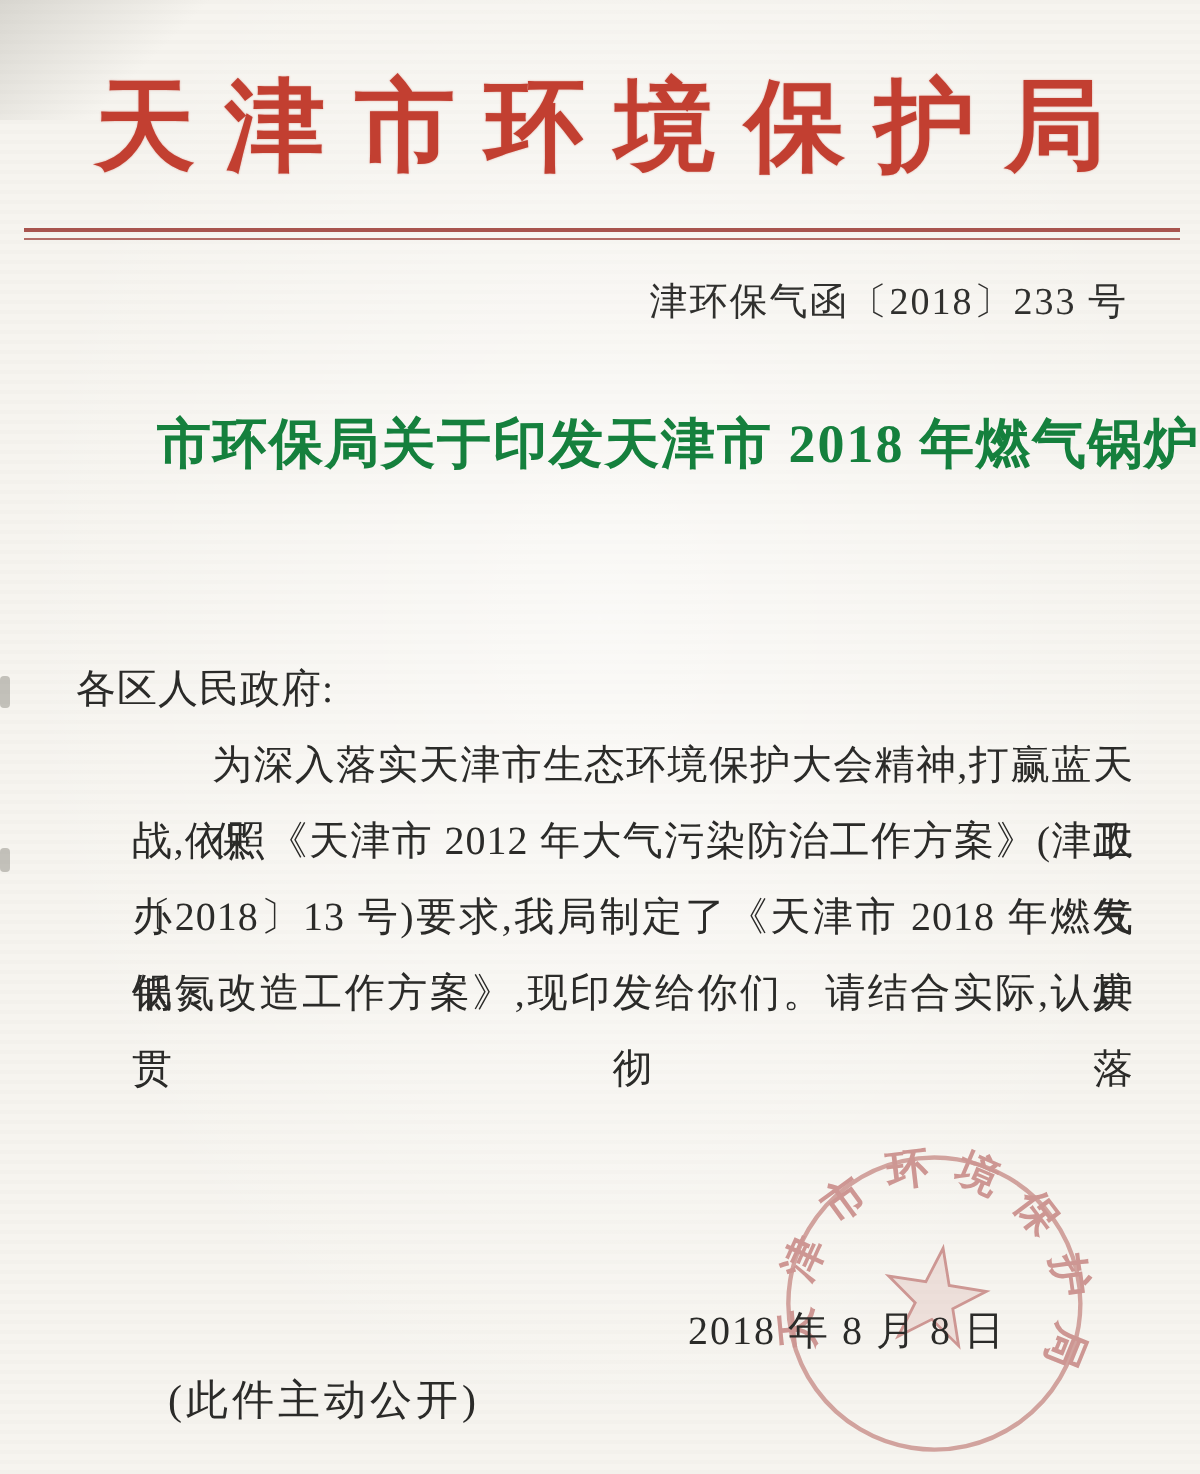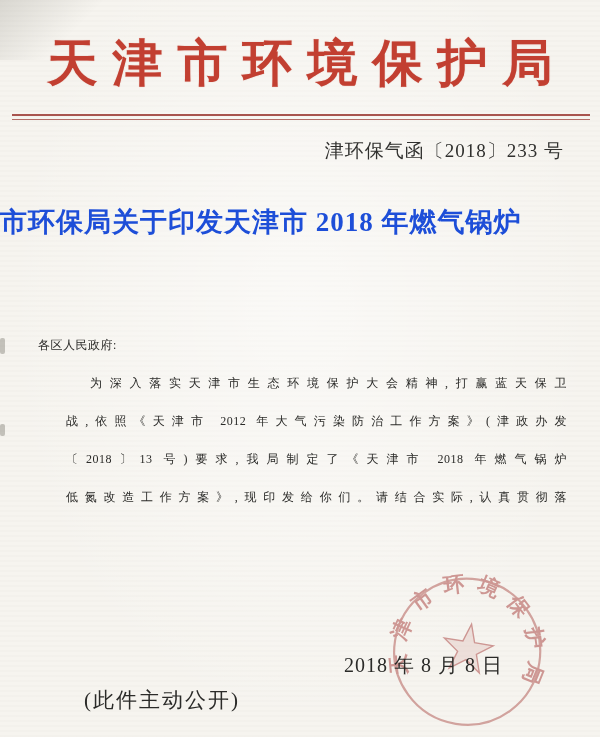--- a/index.html
+++ b/index.html
@@ -36,30 +36,30 @@
     border-bottom: 1.5px solid #b26d67;
   }
   .doc-number {
     top: 138px; right: 36px;
     font-size: 19px;
     letter-spacing: 1px;
     color: #30302e;
   }
   .doc-title {
     top: 201px; left: 0; right: 0;
-    text-align: left;
+    text-align: right;
     font-weight: bold;
     font-size: 27px;
-    color: #1d4ed8;
+    color: #15803d;
     line-height: 42px;
     letter-spacing: 1px;
   }
   .content {
     top: 326px; left: 38px; right: 33px;
-    font-size: 12px;
+    font-size: 20px;
     color: #2b2b29;
     letter-spacing: 0.5px;
   }
   .line { height: 38px; line-height: 38px; white-space: nowrap; }
   .line.just { white-space: normal; text-align: justify; text-align-last: justify; margin-left: 28px; }
   .line.indent { padding-left: 2em; }
   .issue-date {
     top: 652px; left: 344px;
     font-size: 20px;
     letter-spacing: 1px;

